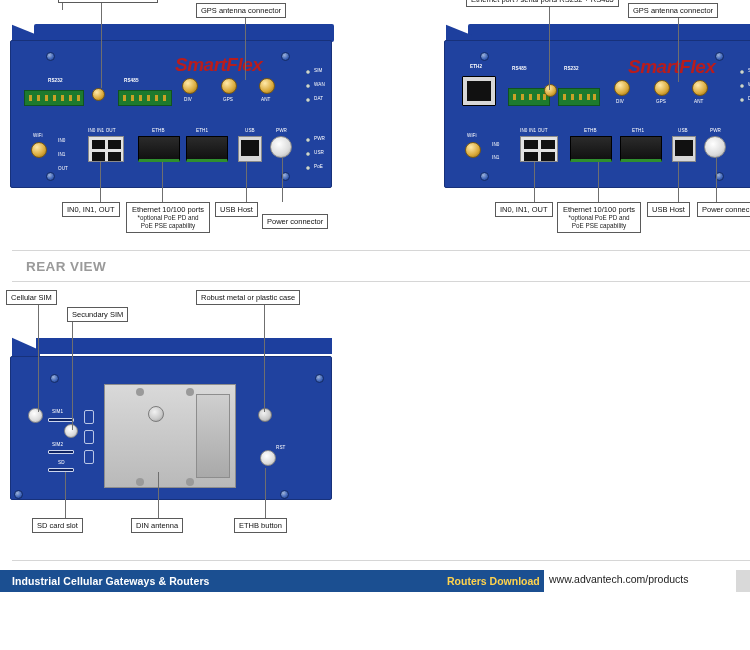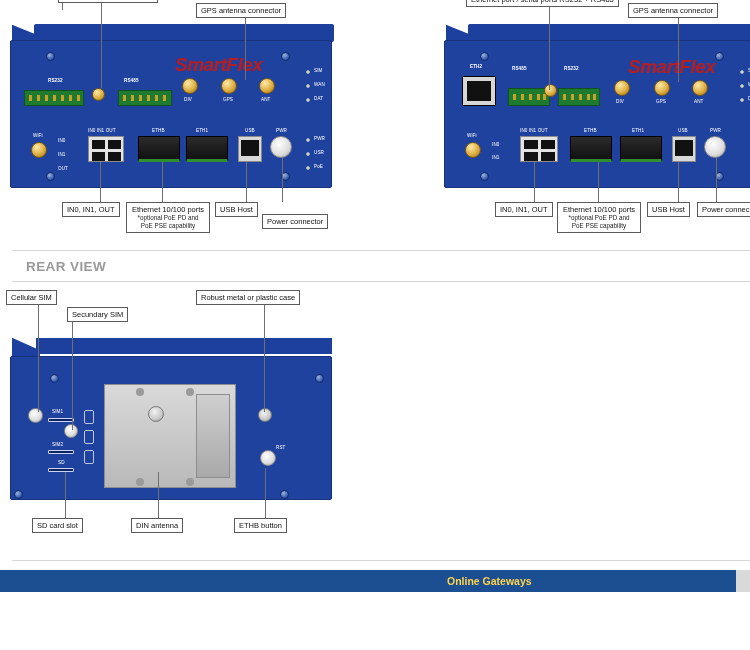--- a/index.html
+++ b/index.html
@@ -459,16 +459,18 @@
   <div class="lead v" style="left:65px;top:472px;height:46px;"></div>
   <div class="lead v" style="left:158px;top:472px;height:46px;"></div>
   <div class="lead v" style="left:265px;top:468px;height:50px;"></div>
 
   <div class="callout" style="left:32px;top:518px;">SD card slot</div>
   <div class="callout" style="left:131px;top:518px;">DIN antenna</div>
   <div class="callout" style="left:234px;top:518px;">ETHB button</div>
 
   <div class="section-rule" style="top:560px;left:12px;"></div>
   <div class="footer-bar" style="top:570px;"></div>
-  <div class="footer-mid" style="left:447px;top:575px;">Online Gateways</div>
+  <div class="footer-left" style="left:12px;top:575px;">Industrial Cellular Gateways &amp; Routers</div>
+  <div class="footer-mid" style="left:447px;top:575px;">Routers Download</div>
+  <div class="footer-url" style="left:544px;top:570px;width:192px;height:22px;">www.advantech.com/products</div>
   <div class="footer-tab" style="left:736px;top:570px;width:14px;height:22px;"></div>
 
 </div>
 
 </body></html>

